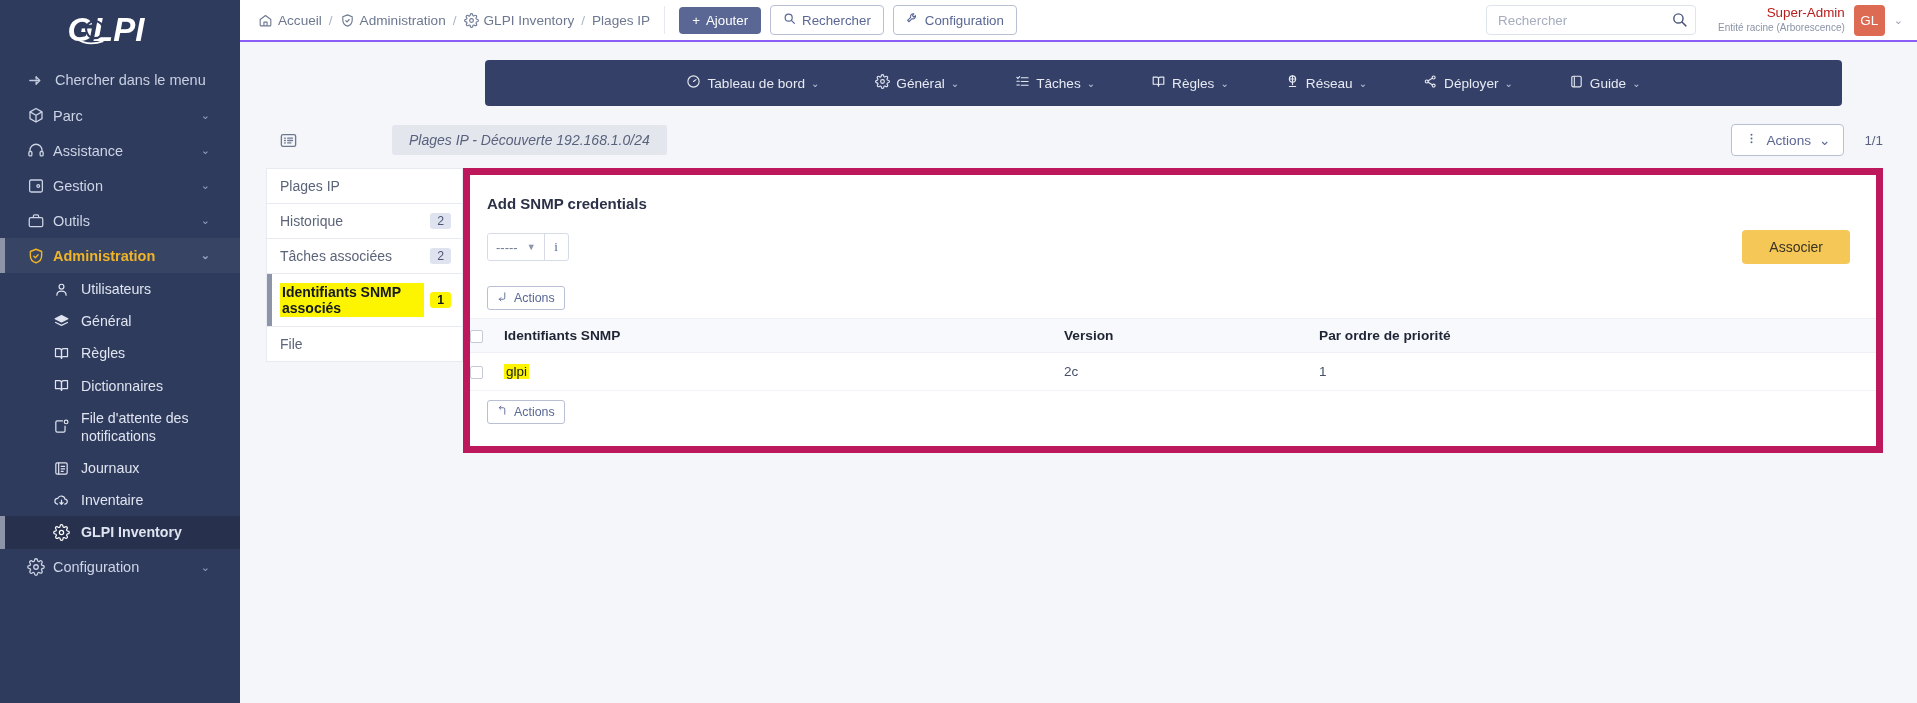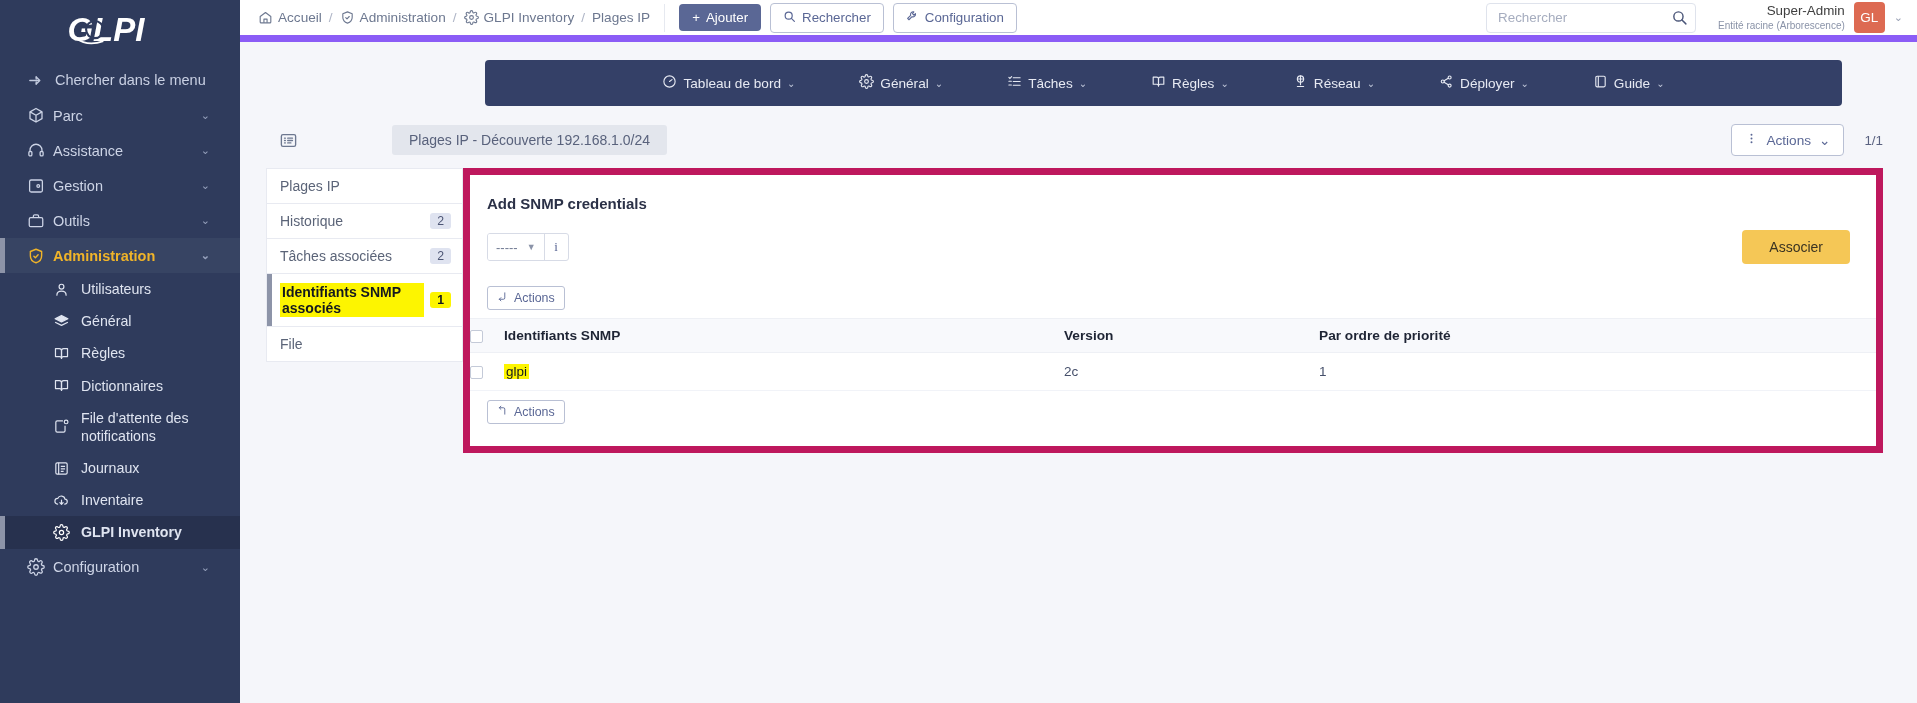--- a/index.html
+++ b/index.html
@@ -52,21 +52,21 @@
   .sub-item.current::before {
     content:''; position:absolute; left:0; top:0; bottom:0; width:5px; background:#8d94a8;
   }
   .nav-item.bottom { padding-top:9px; padding-bottom:9px; }
 
   
   .main { flex:1; height:703px; display:flex; flex-direction:column; background:#f5f6fa; min-width:0; }
 
   .topbar {
     height: 42px; background:#fff; display:flex; align-items:center;
-    padding: 0 14px 0 18px; border-bottom:7px solid #8b5cf6; flex:0 0 42px;
+    padding: 0 14px 0 18px; border-bottom:2px solid #8b5cf6; flex:0 0 42px;
   }
   .crumbs { display:flex; align-items:center; gap:7px; font-size:13.6px; color:#6d7890; }
   .crumbs .ico { display:inline-flex; align-items:center; justify-content:center; color:#6d7890; }
   .crumb { display:flex; align-items:center; gap:5px; cursor:pointer; white-space:nowrap; }
   .crumb-sep { color:#aeb5c6; }
   .divider-v { width:1px; height:28px; background:#e6e9f0; margin:0 14px; }
   .btn-add {
     background:#5a6795; color:#fff; border:none; border-radius:4px;
     padding:6px 13px; font-size:13.3px; cursor:pointer;
     display:inline-flex; align-items:center; gap:6px; font-family:inherit;
@@ -82,51 +82,51 @@
   }
   .search-box input {
     width:100%; height:30px; border:1px solid #dfe3ec; border-radius:4px;
     padding:0 30px 0 11px; font-size:13.4px; color:#3b4361;
     font-family:inherit; background:#fff; outline:none;
   }
   .search-box input::placeholder { color:#a6adbf; }
   .search-box .s-ico { position:absolute; right:8px; top:6px; color:#4a5578; }
   .user-block { display:flex; align-items:center; gap:9px; margin-left:22px; }
   .user-txt { text-align:right; line-height:1.25; }
-  .user-name { font-size:13.4px; color:#404040; }
+  .user-name { font-size:13.4px; color:#b91c1c; }
   .user-ent { font-size:10px; color:#8a93a8; }
   .avatar {
     width:31px; height:31px; border-radius:4px; background:#dd6a52;
     color:#fff; font-size:13.5px; display:flex; align-items:center; justify-content:center;
   }
   .user-caret { color:#98a0b4; font-size:11px; }
 
   
   .navzone { padding: 18px 0 0 0; display:flex; }
   .navbar-blue {
     margin-left: 245px; margin-right: 75px; flex:1;
     background:#344067; border-radius:4px; height:46px;
-    display:flex; align-items:center; justify-content:center; gap:8px;
+    display:flex; align-items:center; justify-content:center; gap:0;
   }
   .nb-item {
     color:#e7eaf3; font-size:13.6px; cursor:pointer;
     display:inline-flex; align-items:center; gap:6px;
     padding: 0 28px;
   }
   .nb-item .caret { font-size:10px; color:#c1c8db; }
 
   
   .c-head { display:flex; align-items:center; padding: 18px 34px 0 26px; }
   .list-ico-btn {
     width:28px; height:26px; display:flex; align-items:center; justify-content:center;
     color:#6d7890; cursor:pointer; margin-left:8px;
   }
   .title-pill {
     margin-left:90px; background:#e3e6ed; color:#59627c;
-    padding:7px 17px; border-radius:3px; font-size:14px;
+    padding:7px 17px; border-radius:3px; font-size:14px;font-style:italic;
   }
   .c-head .sp { flex:1; }
   .btn-actions-top {
     background:#fff; border:1px solid #b9c0d4; border-radius:4px;
     color:#5a6795; font-size:13.6px; padding:7px 13px; cursor:pointer;
     display:inline-flex; align-items:center; gap:8px; font-family:inherit;
   }
   .pager { font-size:13.4px; color:#5a6280; margin-left:20px; }
 
   

